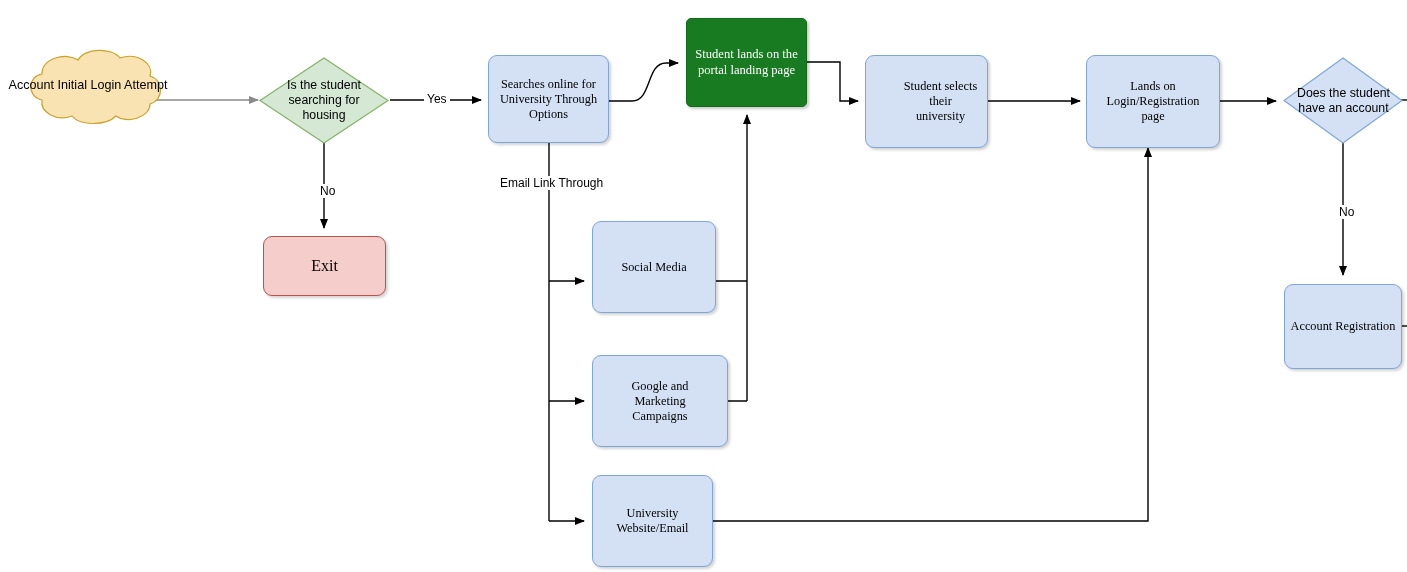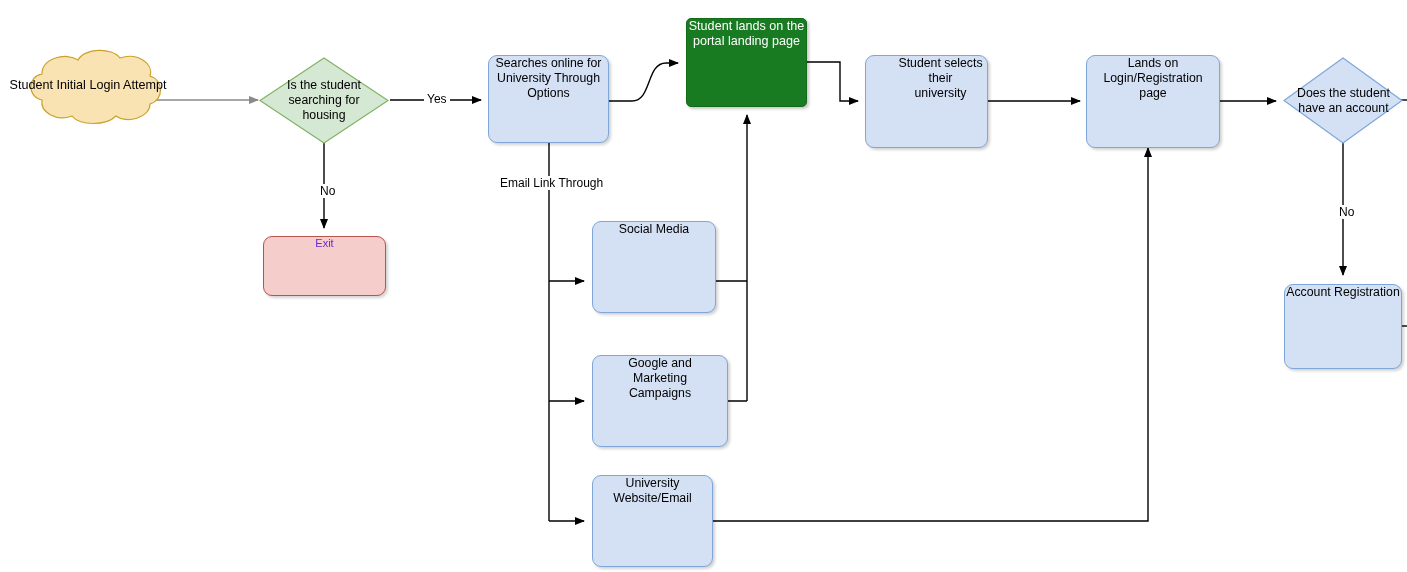--- a/index.html
+++ b/index.html
@@ -1,33 +1,33 @@
 <!DOCTYPE html>
 <html><head>
 <meta charset="utf-8">
 <style>
   html,body{margin:0;padding:0;background:#ffffff;}
   body{width:1407px;height:572px;overflow:hidden;font-family:"Liberation Sans",sans-serif;}
   #stage{position:relative;width:1407px;height:572px;background:#fff;}
   svg#wires{position:absolute;left:0;top:0;width:1407px;height:572px;}
 
-  .node{position:absolute;box-sizing:border-box;display:flex;justify-content:center;text-align:center;}
+  .node{position:absolute;box-sizing:border-box;display:flex;align-items:center;justify-content:center;text-align:center;font-family:Liberation Serif, serif;}
   .node .lbl{display:block;line-height:1.22;white-space:pre-line;}
 
   .rbox{border-radius:9px;border:1px solid #7ea6d9;background:#d4e1f5;
         box-shadow:2px 2px 3px rgba(0,0,0,.18);}
   .rbox .lbl{font-size:12.3px;color:#000;}
 
   .greenbox{border-radius:5px;border:1px solid #126b18;background:#197b21;
             box-shadow:2px 2px 3px rgba(0,0,0,.22);}
   .greenbox .lbl{font-size:12.6px;color:#ffffff;font-weight:400;}
 
   .redbox{border-radius:9px;border:1px solid #b85450;background:#f5cdcb;
           box-shadow:2px 2px 3px rgba(0,0,0,.18);}
-  .redbox .lbl{font-size:11px;color:#6d28d9;}
+  .redbox .lbl{font-size:16px;color:#000000;}
 
   .diamond-wrap{position:absolute;}
   .diamond-wrap .dtext{position:absolute;left:0;top:0;width:100%;height:100%;
       display:flex;align-items:center;justify-content:center;text-align:center;
       font-size:12.3px;color:#000;line-height:1.22;white-space:pre-line;z-index:3;}
   .diamond-wrap svg{position:absolute;left:0;top:0;overflow:visible;}
 
   .cloud-wrap{position:absolute;}
   .cloud-wrap .ctext{position:absolute;left:0;top:0;width:100%;height:100%;
       display:flex;align-items:center;justify-content:center;
@@ -86,21 +86,21 @@
       <path d="M713,521 L1148,521 L1148,148" marker-end="url(#ah)"></path>
     </g>
   </svg>
 
   <div class="cloud-wrap" style="left:8px;top:44px;width:160px;height:82px;">
     <svg width="160" height="82" viewBox="0 0 160 82" xmlns="http://www.w3.org/2000/svg">
       <path d="M34,30 C34,14 58,8 70,16 C76,4 104,3 112,14 C130,8 146,20 142,32
                C156,36 156,56 142,60 C142,74 118,80 108,72 C98,82 72,82 64,72
                C48,78 32,68 34,56 C18,52 20,32 34,30 Z" fill="#fae3b3" stroke="#c9a227" stroke-width="1.2"></path>
     </svg>
-    <div class="ctext">Student Initial Login Attempt</div>
+    <div class="ctext">Account Initial Login Attempt</div>
   </div>
 
   <div class="diamond-wrap" style="left:259px;top:57px;width:130px;height:87px;">
     <svg width="130" height="87" viewBox="0 0 130 87" xmlns="http://www.w3.org/2000/svg">
       <polygon points="65,1 129,43.5 65,86 1,43.5" fill="#d5e8d4" stroke="#82b366" stroke-width="1.2"></polygon>
     </svg>
     <div class="dtext">Is the student
 searching for
 housing</div>
   </div>

